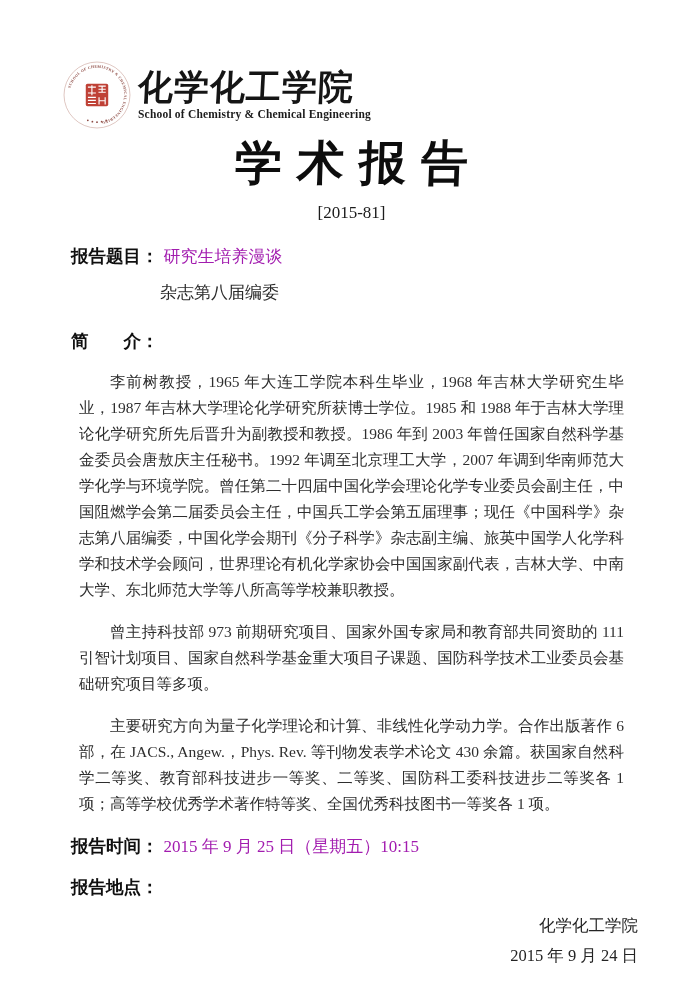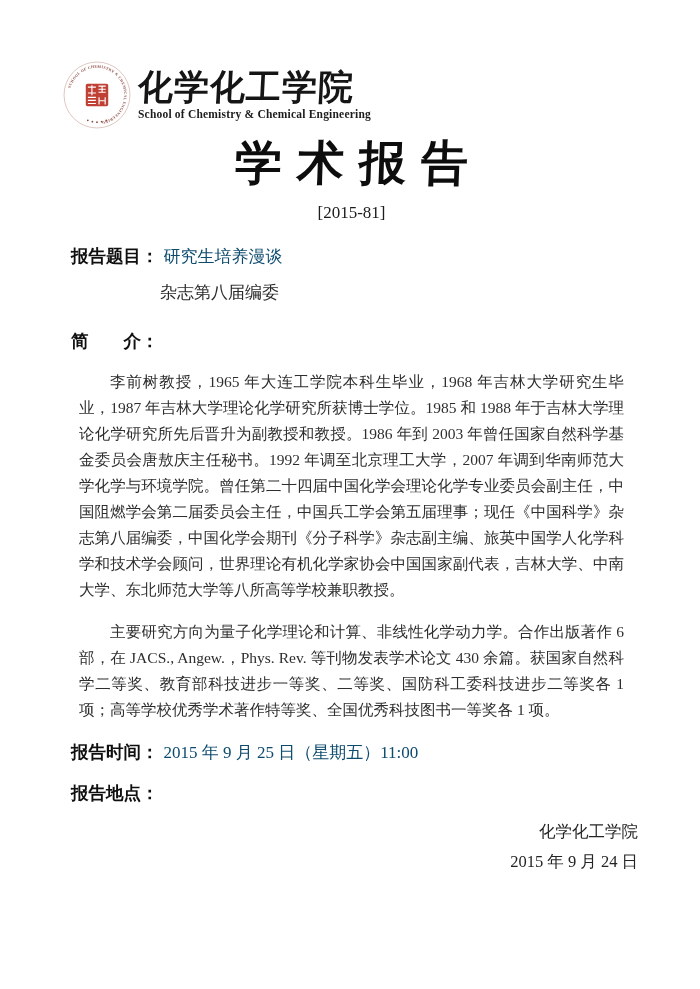--- a/index.html
+++ b/index.html
@@ -41,21 +41,21 @@
     margin-top: 13px;
     text-align: center;
     font-size: 17px; color: #1c1c1c;
   }
   
   .info-line { display: flex; align-items: baseline; font-size: 17px; }
   .info-line .label {
     font-weight: 700; color: #0f0f0f; font-size: 17.5px;
     white-space: pre; flex: 0 0 auto; margin-left: 8px;
   }
-  .info-line .value { margin-left: 5px; color: #0c4a6e; white-space: pre; text-align: center; }
+  .info-line .value { margin-left: 5px; color: #a21caf; white-space: pre; text-align: center; }
   .line-topic   { margin-top: 21px; }
   .line-speaker { margin-top: 23px; }
   .line-affil   { margin-top: 13px; padding-left: 97px; font-size: 17px; color: #2b2b2b; }
   .line-intro   { margin-top: 25px; }
   
   .intro-body { margin-top: 9px; }
   .intro-body p {
     margin: 16px;
     font-size: 15.5px;
     line-height: 26px;
@@ -117,26 +117,27 @@
 
 
   <div class="line-affil">杂志第八届编委</div>
 
   <div class="info-line line-intro">
     <span class="label">简　　介：</span>
   </div>
 
   <div class="intro-body">
     <p>李前树教授，1965 年大连工学院本科生毕业，1968 年吉林大学研究生毕业，1987 年吉林大学理论化学研究所获博士学位。1985 和 1988 年于吉林大学理论化学研究所先后晋升为副教授和教授。1986 年到 2003 年曾任国家自然科学基金委员会唐敖庆主任秘书。1992 年调至北京理工大学，2007 年调到华南师范大学化学与环境学院。曾任第二十四届中国化学会理论化学专业委员会副主任，中国阻燃学会第二届委员会主任，中国兵工学会第五届理事；现任《中国科学》杂志第八届编委，中国化学会期刊《分子科学》杂志副主编、旅英中国学人化学科学和技术学会顾问，世界理论有机化学家协会中国国家副代表，吉林大学、中南大学、东北师范大学等八所高等学校兼职教授。</p>
+    <p>曾主持科技部 973 前期研究项目、国家外国专家局和教育部共同资助的 111 引智计划项目、国家自然科学基金重大项目子课题、国防科学技术工业委员会基础研究项目等多项。</p>
     <p>主要研究方向为量子化学理论和计算、非线性化学动力学。合作出版著作 6 部，在 JACS., Angew.，Phys. Rev. 等刊物发表学术论文 430 余篇。获国家自然科学二等奖、教育部科技进步一等奖、二等奖、国防科工委科技进步二等奖各 1 项；高等学校优秀学术著作特等奖、全国优秀科技图书一等奖各 1 项。</p>
   </div>
 
   <div class="info-line line-time">
     <span class="label">报告时间：</span>
-    <span class="value">2015 年 9 月 25 日（星期五）11:00</span>
+    <span class="value">2015 年 9 月 25 日（星期五）10:15</span>
   </div>
 
   <div class="info-line line-venue">
     <span class="label">报告地点：</span>
   </div>
 
   <div class="colophon">
     <div>化学化工学院</div>
     <div>2015 年 9 月 24 日</div>
   </div>

